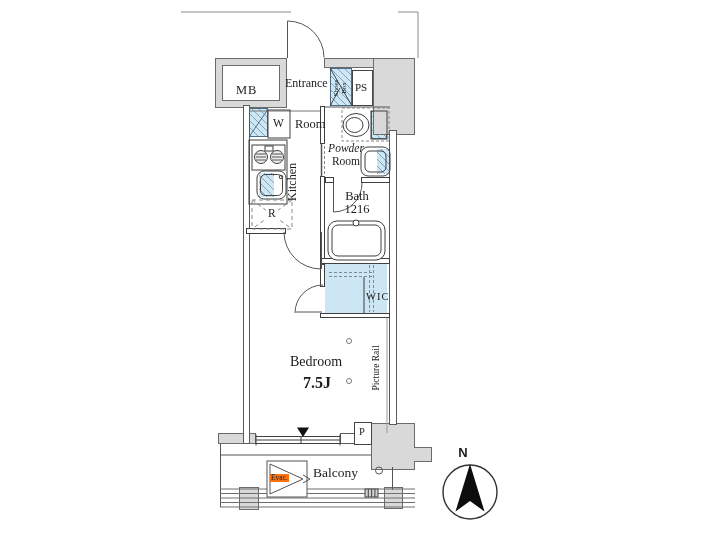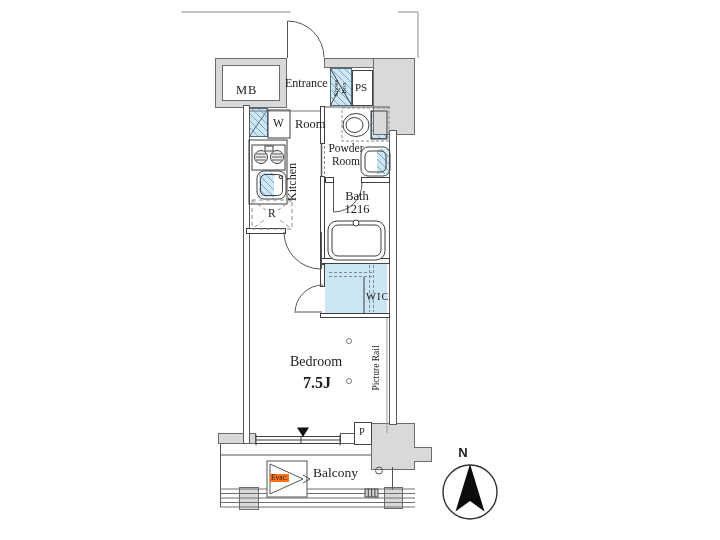--- a/index.html
+++ b/index.html
@@ -181,21 +181,21 @@
     <span style="display:block;">Box</span>
   </div>
 
   <div class="lbl" style="left:355px;top:82px;font-size:11px;">PS</div>
   <div class="lbl" style="left:273px;top:117px;font-size:11.5px;">W</div>
   <div class="lbl" style="left:295px;top:118px;font-size:12.5px;">Room</div>
   <div class="lbl vrot" style="left:271px;top:175px;width:44px;height:14px;font-size:12px;">Kitchen</div>
   <div class="lbl" style="left:266px;top:207px;font-size:11.5px;background:#fff;padding:0 2px;">R</div>
 
   <div class="lbl" style="left:326px;top:142px;width:40px;text-align:center;font-size:11.5px;line-height:1.1;">
-    <span style="display:block;">Powder</span>
+    <span style="display:block;font-style:italic;">Powder</span>
     <span style="display:block;">Room</span>
   </div>
 
   <div class="lbl" style="left:333px;top:190px;width:48px;text-align:center;font-size:12.5px;line-height:1.0;">
     <span style="display:block;">Bath</span>
     <span style="display:block;">1216</span>
   </div>
 
   <div class="lbl" style="left:334px;top:291px;font-size:10.5px;letter-spacing:1px;margin-left:32px;">WIC</div>
 

